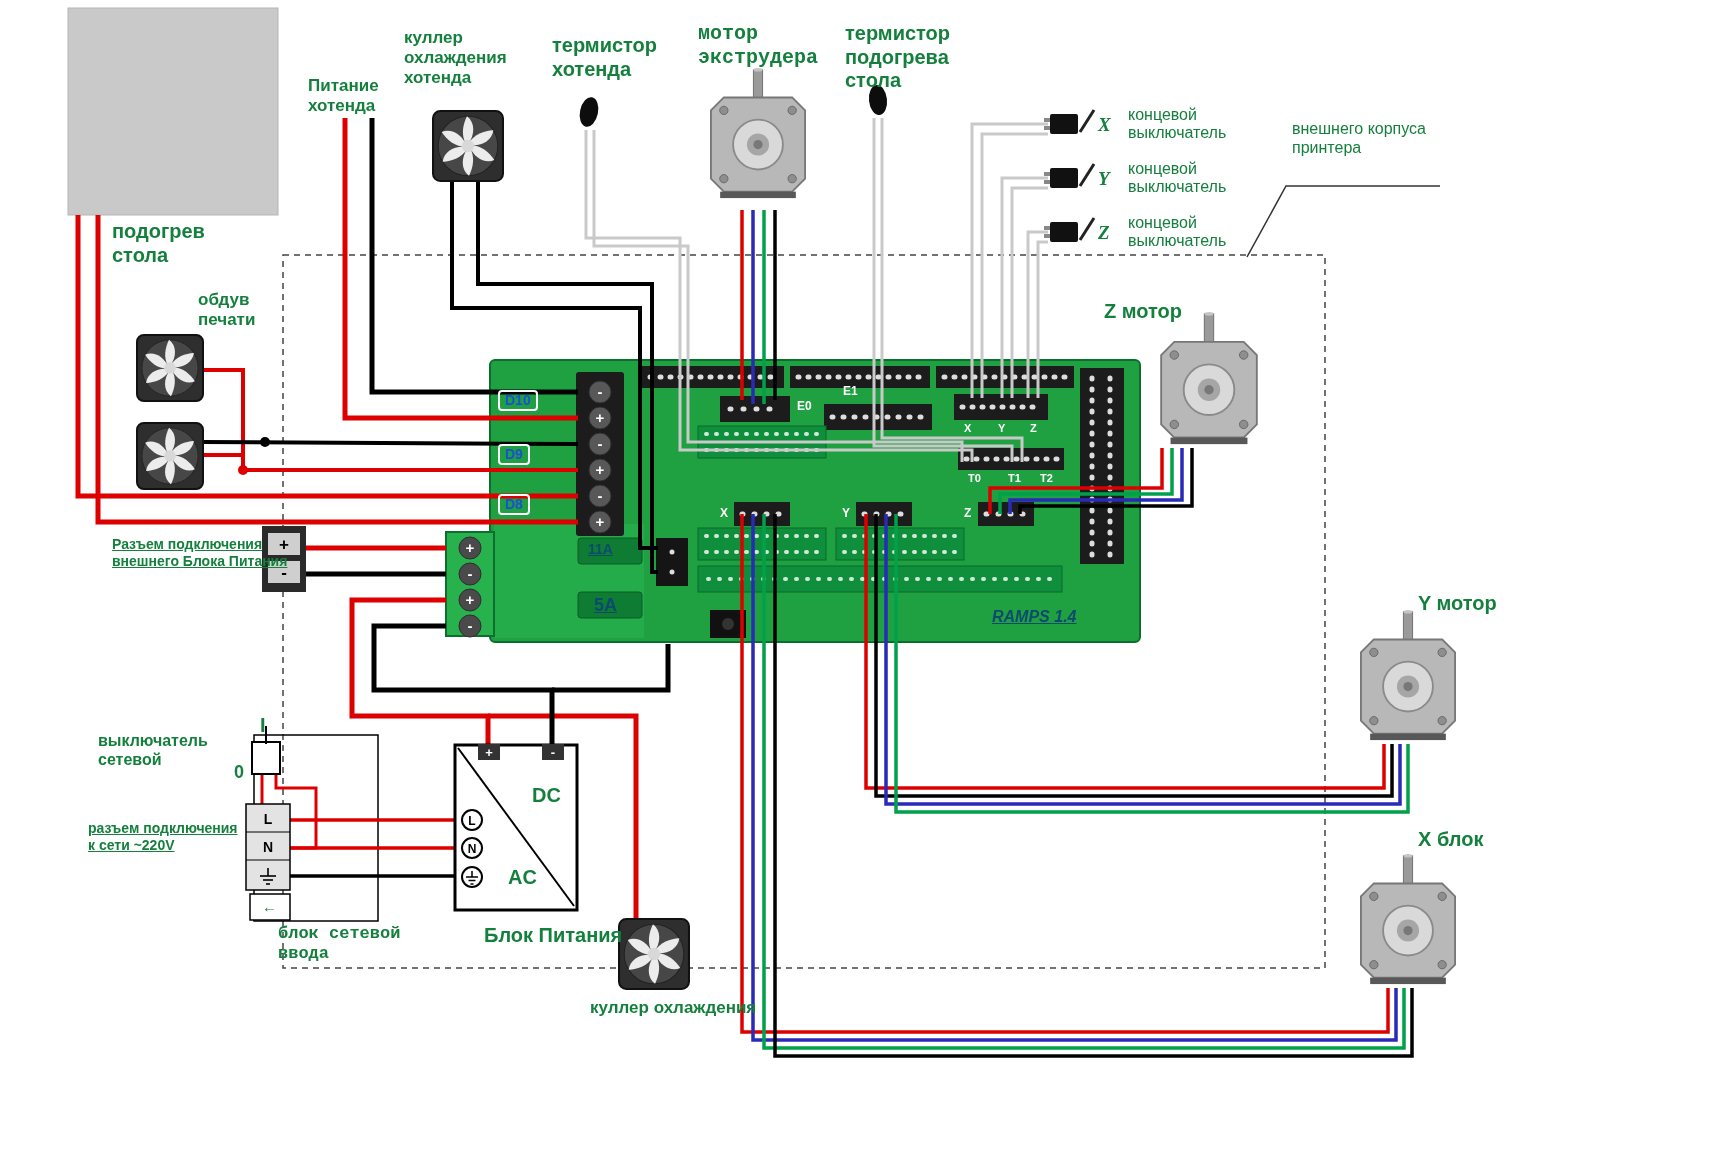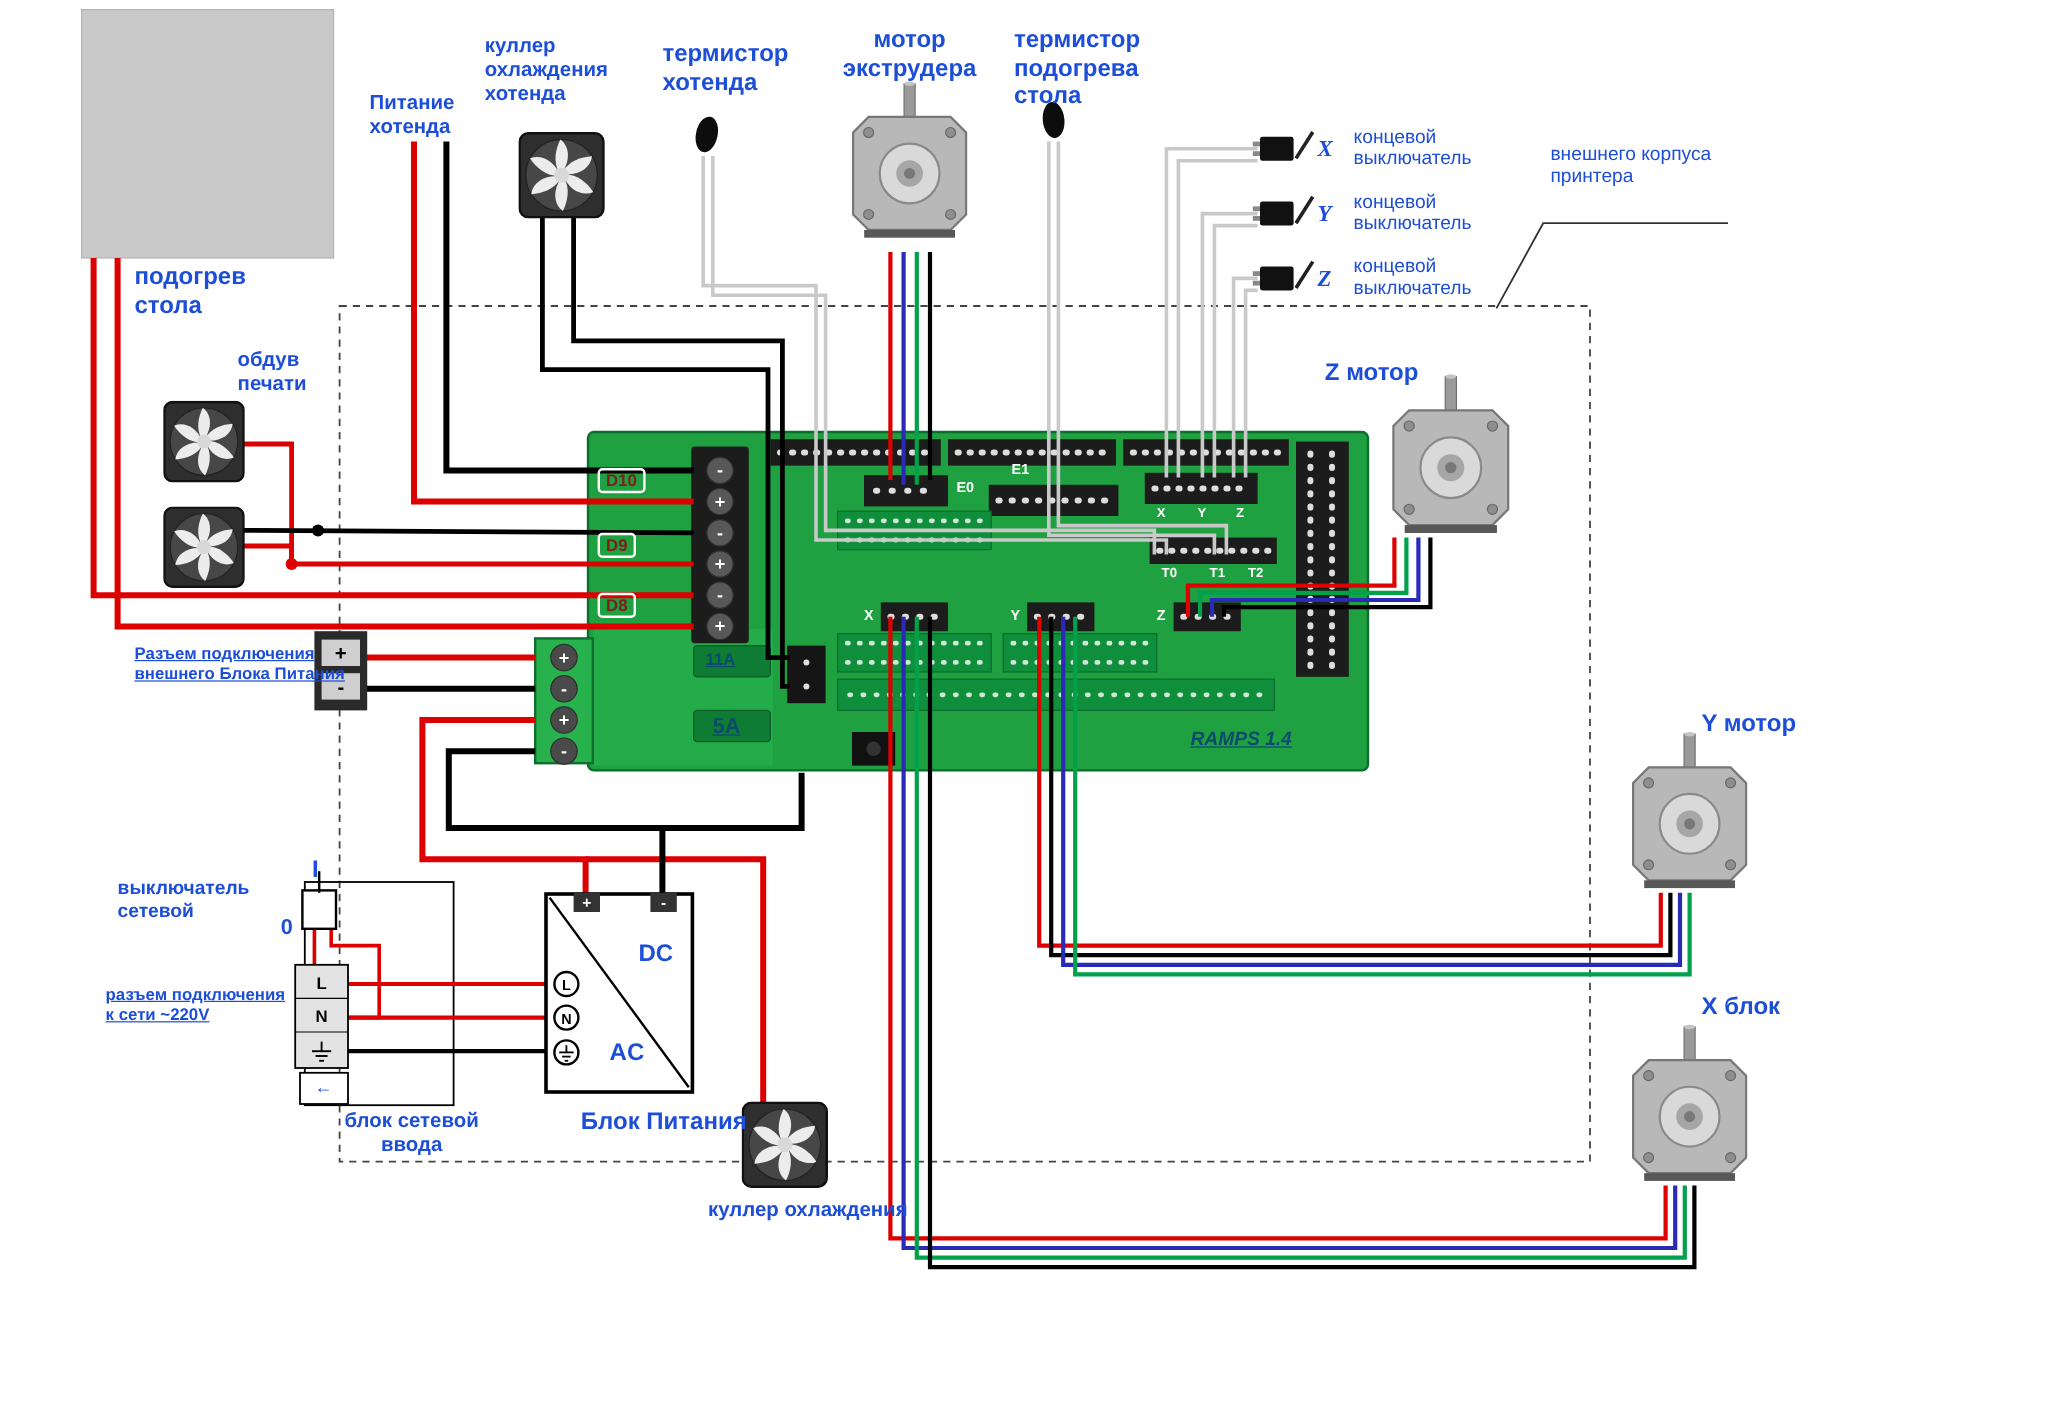--- a/index.html
+++ b/index.html
@@ -1,29 +1,29 @@
 <!DOCTYPE html>
 <html><head>
 <meta charset="utf-8">
 <style>
   html,body{margin:0;padding:0;background:#fff;}
   #stage{position:relative;width:1726px;height:1173px;background:#fff;overflow:hidden;
          font-family:"Liberation Sans",sans-serif;}
   #wiring{position:absolute;left:0;top:0;}
   .lbl{position:absolute;font-family:"Liberation Sans",sans-serif;font-weight:700;
-       font-size:17px;color:#1d4ed8;white-space:pre-line;line-height:1.18;}
+       font-size:17px;color:#15803d;white-space:pre-line;line-height:1.18;}
   .sm{font-size:16px;font-weight:400;line-height:1.15;}
   .md{font-size:14px;text-decoration:underline;}
   .reg{font-weight:400;}
   .big{font-size:20px;}
   .white{color:#0c4a6e;text-decoration:underline;}
-  .ctr{text-align:center;}
+  .ctr{text-align:left;font-family:Liberation Mono, monospace;}
   .it{font-style:italic;}
   .serif{font-family:"Liberation Serif",serif;}
-  .dbox{border:2px solid #fff;border-radius:4px;padding:0 5px;font-size:14px;color:#7f1d1d;}
+  .dbox{border:2px solid #fff;border-radius:4px;padding:0 5px;font-size:14px;color:#1d4ed8;}
   .bsm{font-size:11px;color:#fff;font-weight:700;}
   .bmd{font-size:12px;color:#fff;font-weight:700;}
 </style>
 </head>
 <body>
 
 <div id="stage">
 
 <svg id="wiring" width="1726" height="1173" viewBox="0 0 1726 1173">
   <defs>

